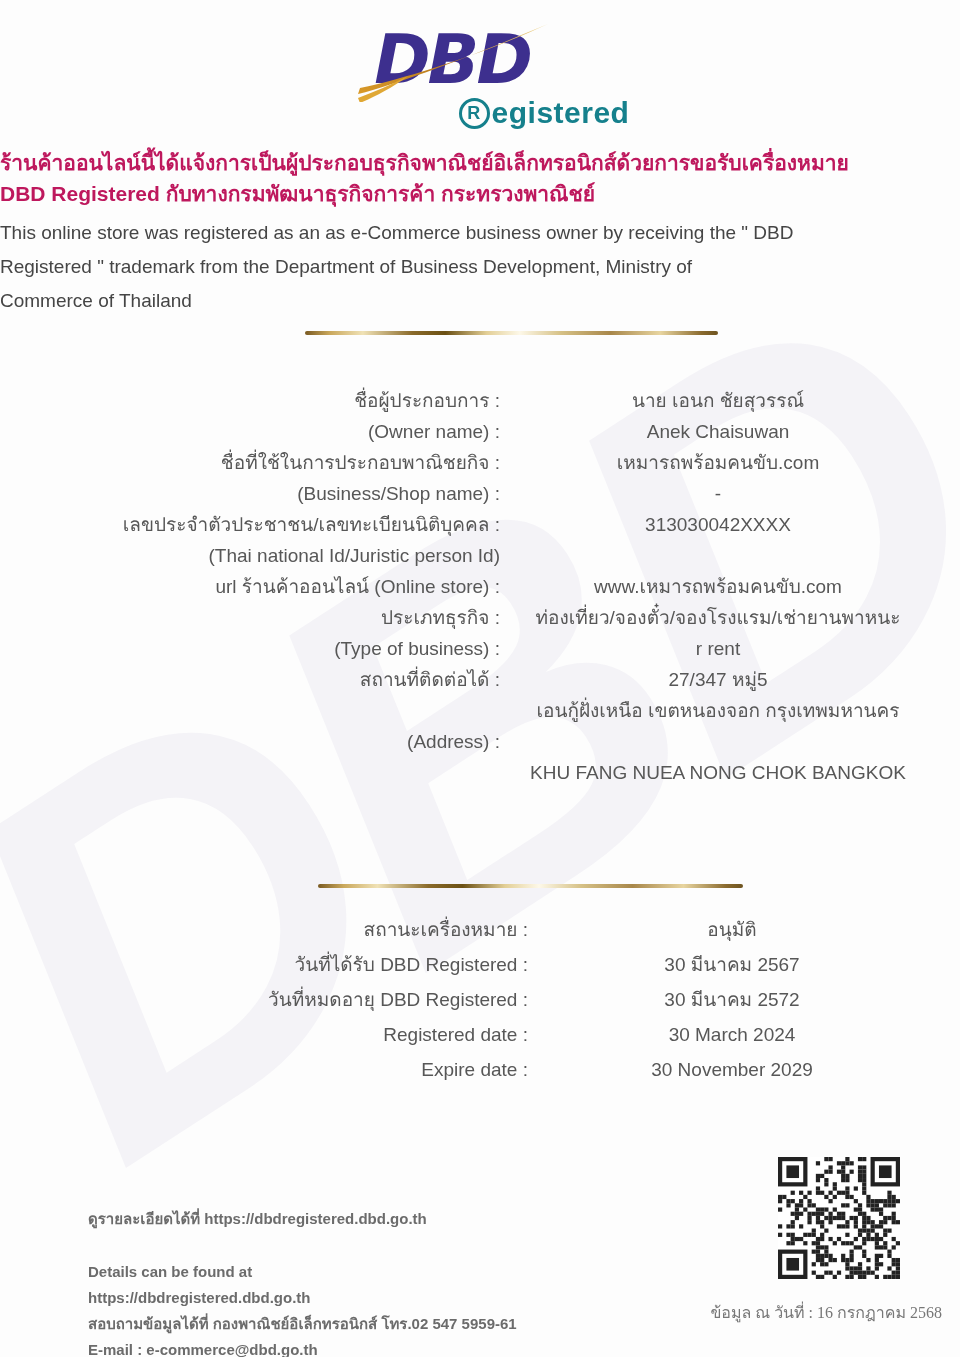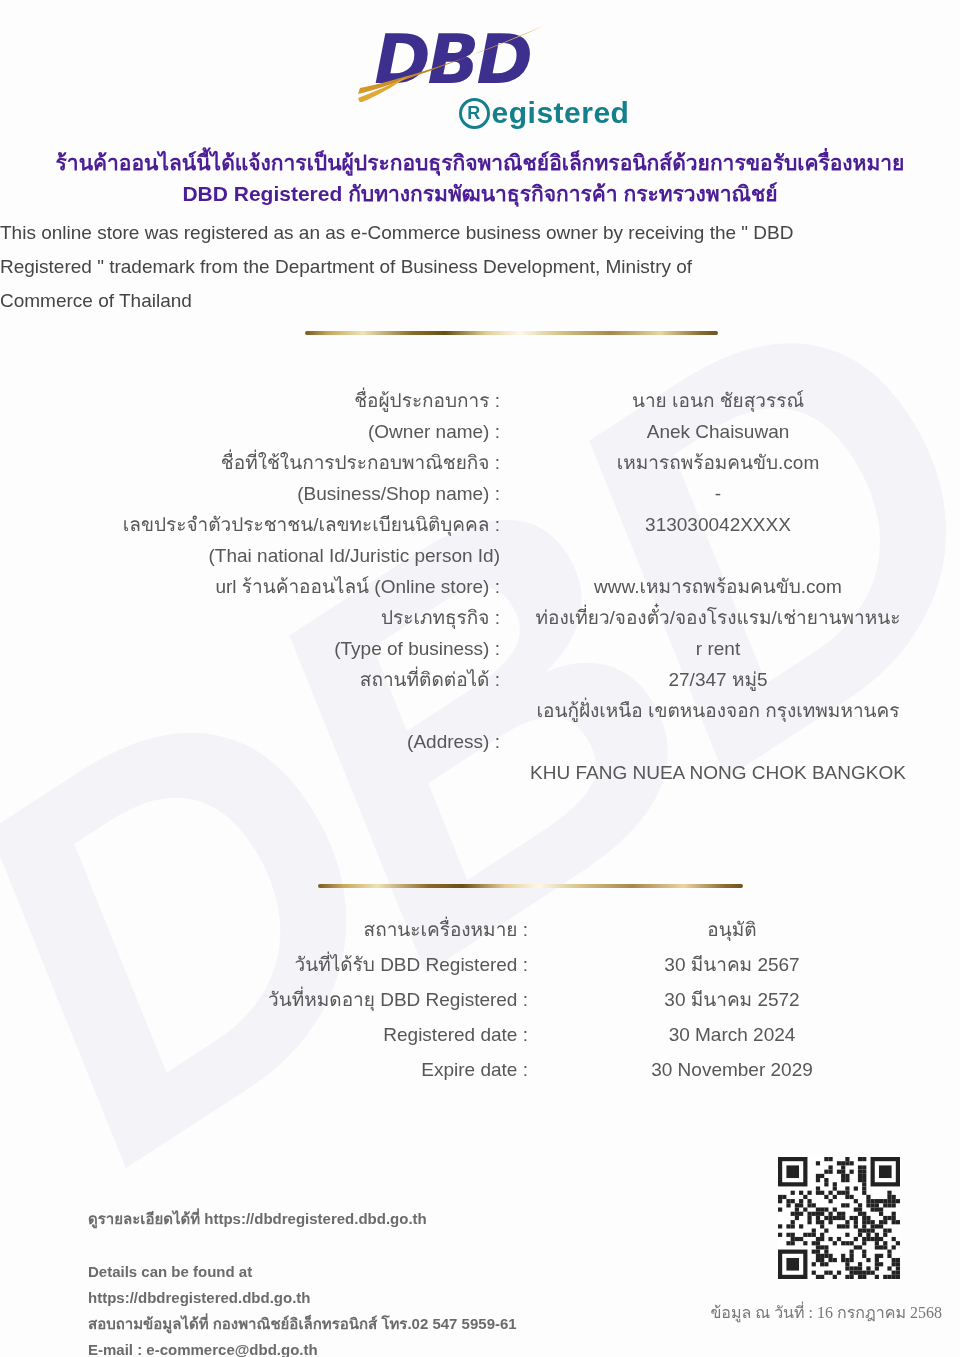--- a/index.html
+++ b/index.html
@@ -35,21 +35,21 @@
     margin-top:2px;margin-left:128px;
     display:flex;align-items:center;justify-content:center;
     color:var(--teal,#15808c);font-weight:700;font-size:30px;letter-spacing:0.5px;
   }
   .r-circle{
     display:inline-flex;align-items:center;justify-content:center;
     width:25px;height:25px;border:3px solid var(--teal,#15808c);border-radius:50%;
     font-size:18px;font-weight:800;margin-right:2px;
   }
   
-  .intro-thai{margin-top:17px;text-align:center;font-size:21px;line-height:31px;font-weight:600;color:#4c1d95;}
+  .intro-thai{margin-top:17px;font-size:21px;line-height:31px;font-weight:600;color:#be185d;}
   .intro-en{margin-top:7px;text-align:left;font-size:19px;line-height:34px;font-weight:500;color:#454545;}
   
   .divider{
     height:4px;border-radius:2px;
     background:linear-gradient(90deg,#7a5a22 0%,#caa85c 6%,#f0e2b6 14%,#8a6a2a 26%,#6b5014 34%,#e3cf96 44%,#fdf8e8 52%,#d6c186 62%,#a8874a 74%,#e8d5a0 86%,#8a6a2e 96%,#6e5420 100%);
   }
   .divider-1{width:413px;margin:13px 0 0 305px;}
   .divider-2{width:425px;margin:96px 0 0 318px;}
   
   .details{margin-top:50px;}

